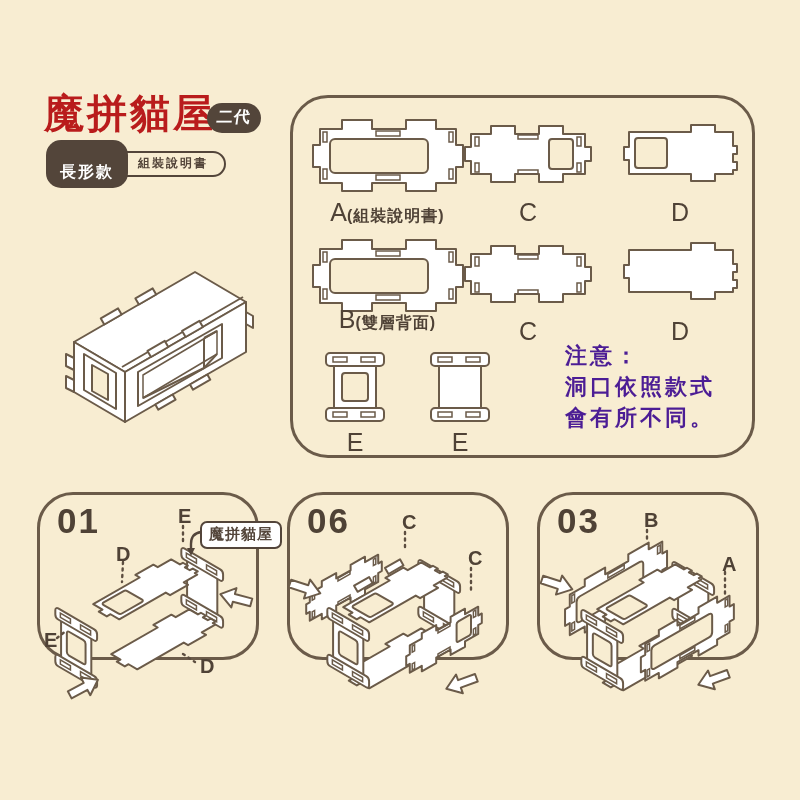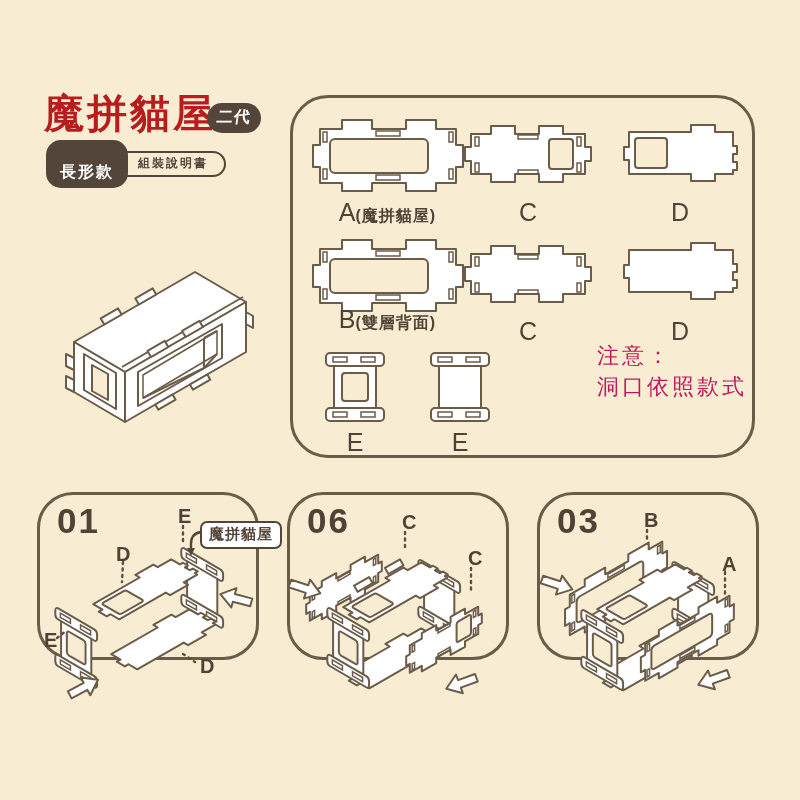--- a/index.html
+++ b/index.html
@@ -35,22 +35,22 @@
 
   
   .parts-panel{
     left:290px; top:95px; width:465px; height:363px;
     border:3px solid #6b5b49; border-radius:38px; box-sizing:border-box;
   }
   .piece-label{font-size:25px; color:#4f4236; text-align:center;}
   .piece-sub{font-size:16px; font-weight:bold; letter-spacing:1px;}
   .note{
     left:272px; top:242px; width:185px;
-    font-size:22px; font-weight:normal; letter-spacing:3px;
-    line-height:31px; color:#be185d;margin-left:32px;
+    font-size:22px; font-weight:bold; letter-spacing:3px;
+    line-height:31px; color:#4c1d95;
   }
 
   
   .step-panel{
     top:492px; width:222px; height:168px;
     border:3px solid #6b5b49; border-radius:36px; box-sizing:border-box;
   }
   .step-num{
     left:17px; top:6px; font-size:35px; font-weight:bold;
     letter-spacing:2px; color:#4f4236; z-index:3;
@@ -176,21 +176,21 @@
       <path d="M178,114 L191,107" fill="none"></path>
     </g>
   </svg>
 
   <div class="abs parts-panel">
 
     <svg class="abs" style="left:17px; top:17px;" width="155" height="80" viewBox="0 0 155 80">
         <use href="#pieceAh"></use>
       </svg>
     <div class="abs piece-label" style="left:17px; top:100px; width:155px;">
-      <span>A</span><span class="piece-sub">(魔拼貓屋)</span>
+      <span>A</span><span class="piece-sub">(組裝說明書)</span>
     </div>
     <svg class="abs" style="left:170px; top:24px;" width="130" height="65" viewBox="0 0 130 65">
         <use href="#pieceCh"></use>
       </svg>
     <div class="abs piece-label" style="left:170px; top:100px; width:130px;">C</div>
     <svg class="abs" style="left:328px; top:24px;" width="118" height="62" viewBox="0 0 118 62">
         <use href="#pieceDh"></use>
       </svg>
     <div class="abs piece-label" style="left:328px; top:100px; width:118px;">D</div>
 
@@ -214,20 +214,21 @@
       </svg>
     <div class="abs piece-label" style="left:27px; top:330px; width:70px;">E</div>
     <svg class="abs" style="left:132px; top:250px;" width="70" height="78" viewBox="0 0 70 78">
         <use href="#pieceEp"></use>
       </svg>
     <div class="abs piece-label" style="left:132px; top:330px; width:70px;">E</div>
 
     <div class="abs note">
       <div>注意：</div>
       <div>洞口依照款式</div>
+      <div>會有所不同。</div>
     </div>
   </div>
 
   <div class="abs step-panel" style="left:37px;">
     <div class="abs step-num">01</div>
     <svg class="abs step-svg" width="222" height="212" viewBox="0 0 222 212">
       <use href="#pieceEp" transform="matrix(0.72,0.42,0,0.85,140,48)"></use>
       <use href="#pieceDh" transform="matrix(0.75,-0.43,0.62,0.36,44,112)"></use>
       <use href="#pieceDp" transform="matrix(0.75,-0.43,0.62,0.36,62,162)"></use>
       <use href="#pieceEh" transform="matrix(0.72,0.42,0,0.85,14,108)"></use>

